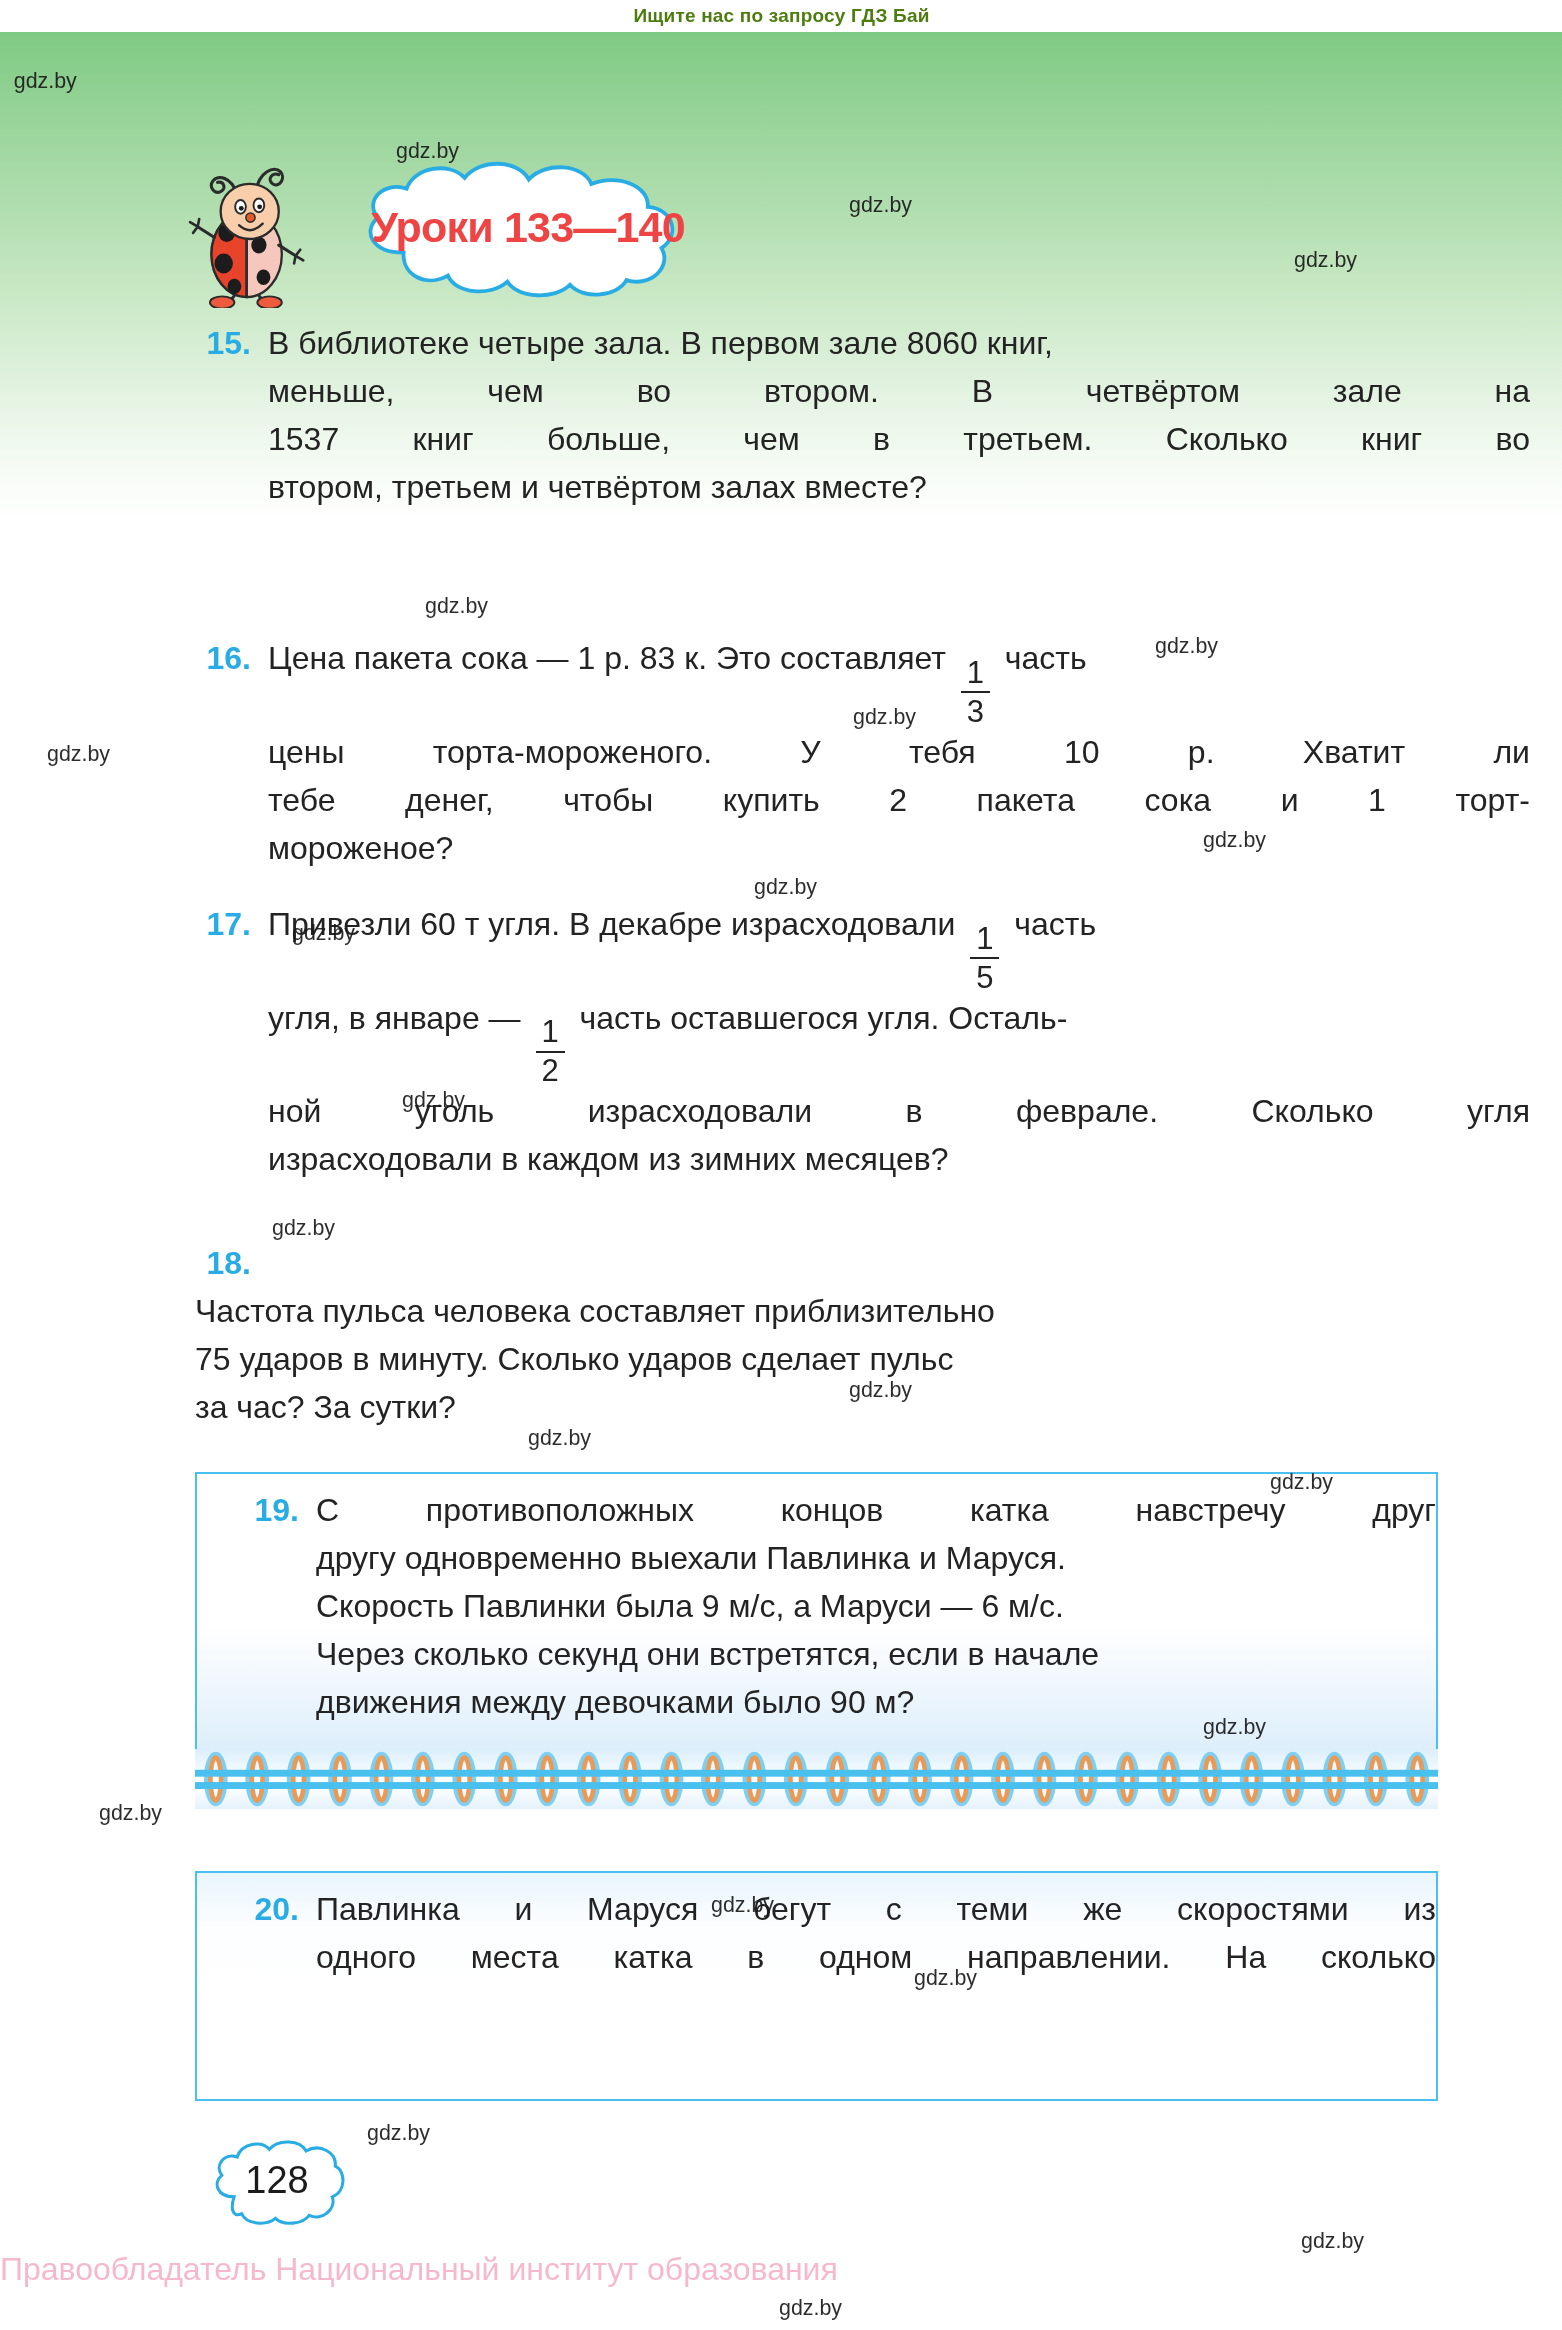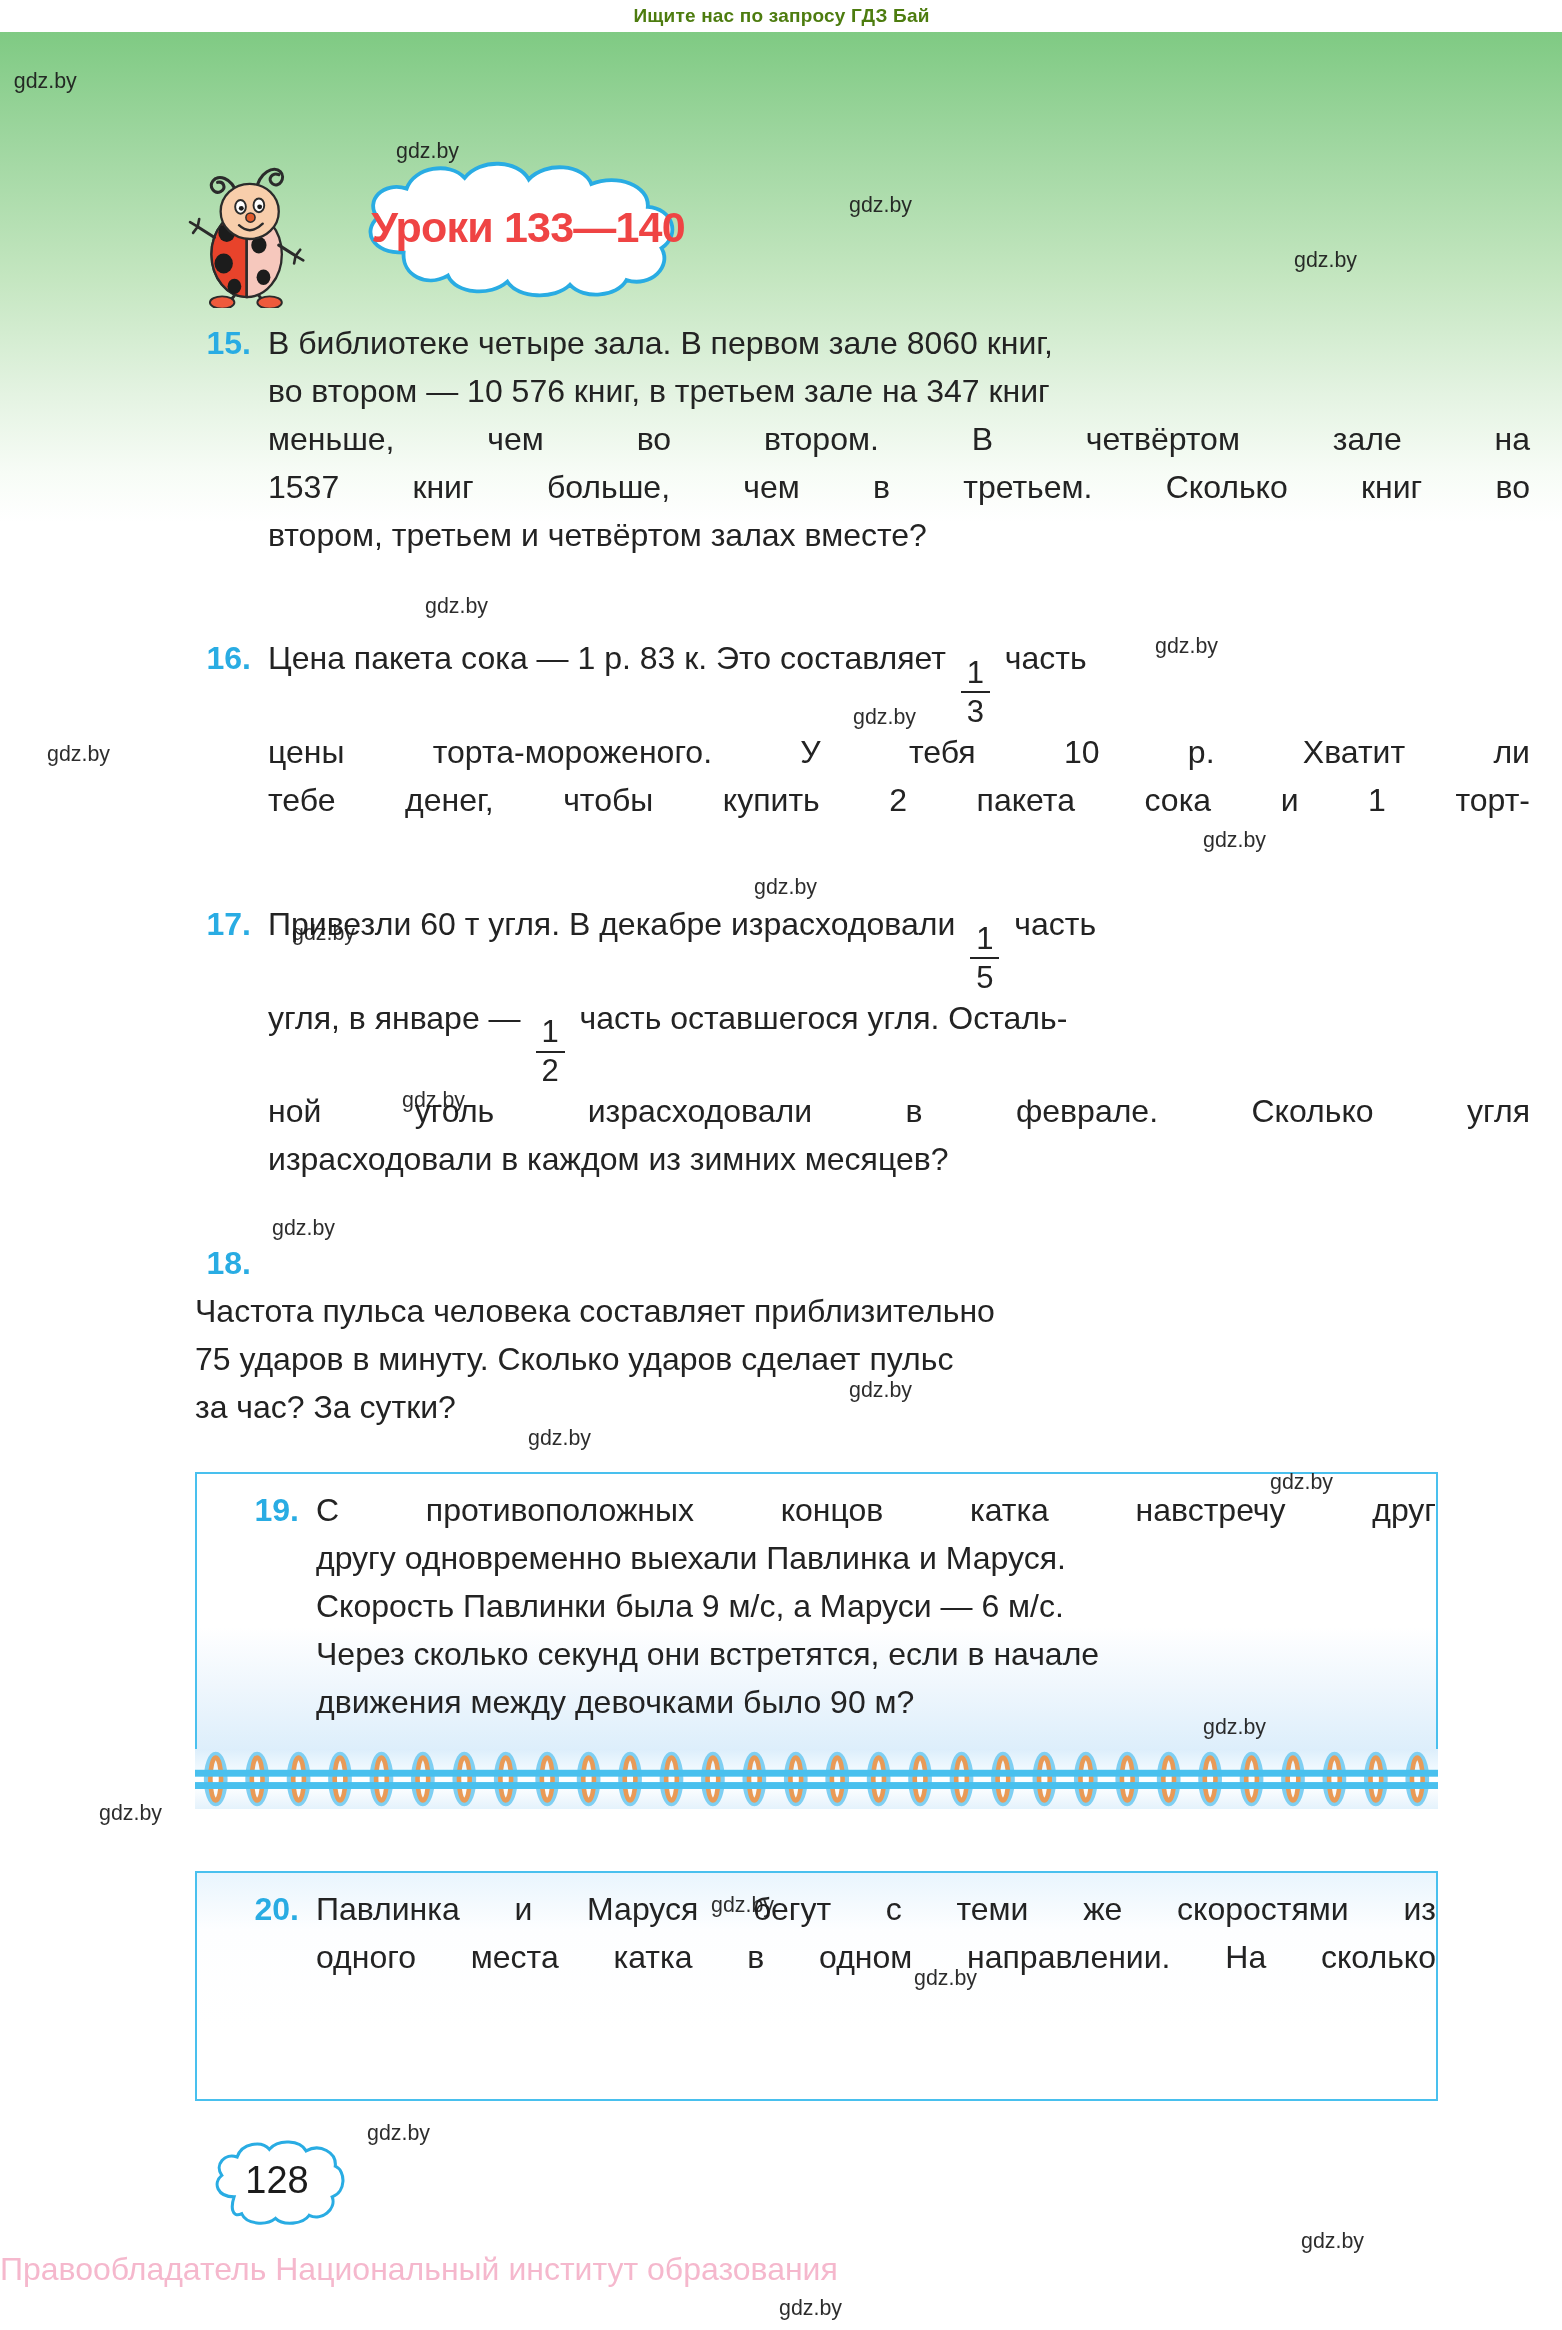--- a/index.html
+++ b/index.html
@@ -169,21 +169,20 @@
                C186 186 140 182 130 158
                C102 174 70 158 72 128 Z" fill="#ffffff" stroke="#29ace3" stroke-width="5"></path>
     </svg>
     <div class="cloud-text">Уроки 133—140</div>
   </div>
 
   <div class="ex" style="left:195px;top:287px;">
     <div class="ex-num">15.</div>
     <div class="ex-body">
       <span class="ln">В библиотеке четыре зала. В первом зале 8060 книг,</span>
-      <span class="ln">во втором — 10 576 книг, в третьем зале на 347 книг</span>
       <span class="ln just">
           <span>меньше,</span>
           <span>чем</span>
           <span>во</span>
           <span>втором.</span>
           <span>В</span>
           <span>четвёртом</span>
           <span>зале</span>
           <span>на</span>
         </span>
@@ -225,20 +224,21 @@
           <span>денег,</span>
           <span>чтобы</span>
           <span>купить</span>
           <span>2</span>
           <span>пакета</span>
           <span>сока</span>
           <span>и</span>
           <span>1</span>
           <span>торт-</span>
         </span>
+      <span class="ln">мороженое?</span>
     </div>
   </div>
 
   <div class="ex" style="left:195px;top:868px;">
     <div class="ex-num">17.</div>
     <div class="ex-body">
       <span class="ln"><span>Привезли 60 т угля. В декабре израсходовали </span><span class="frac">
             <span class="num">1</span>
             <span class="bar"></span>
             <span class="den">5</span>

